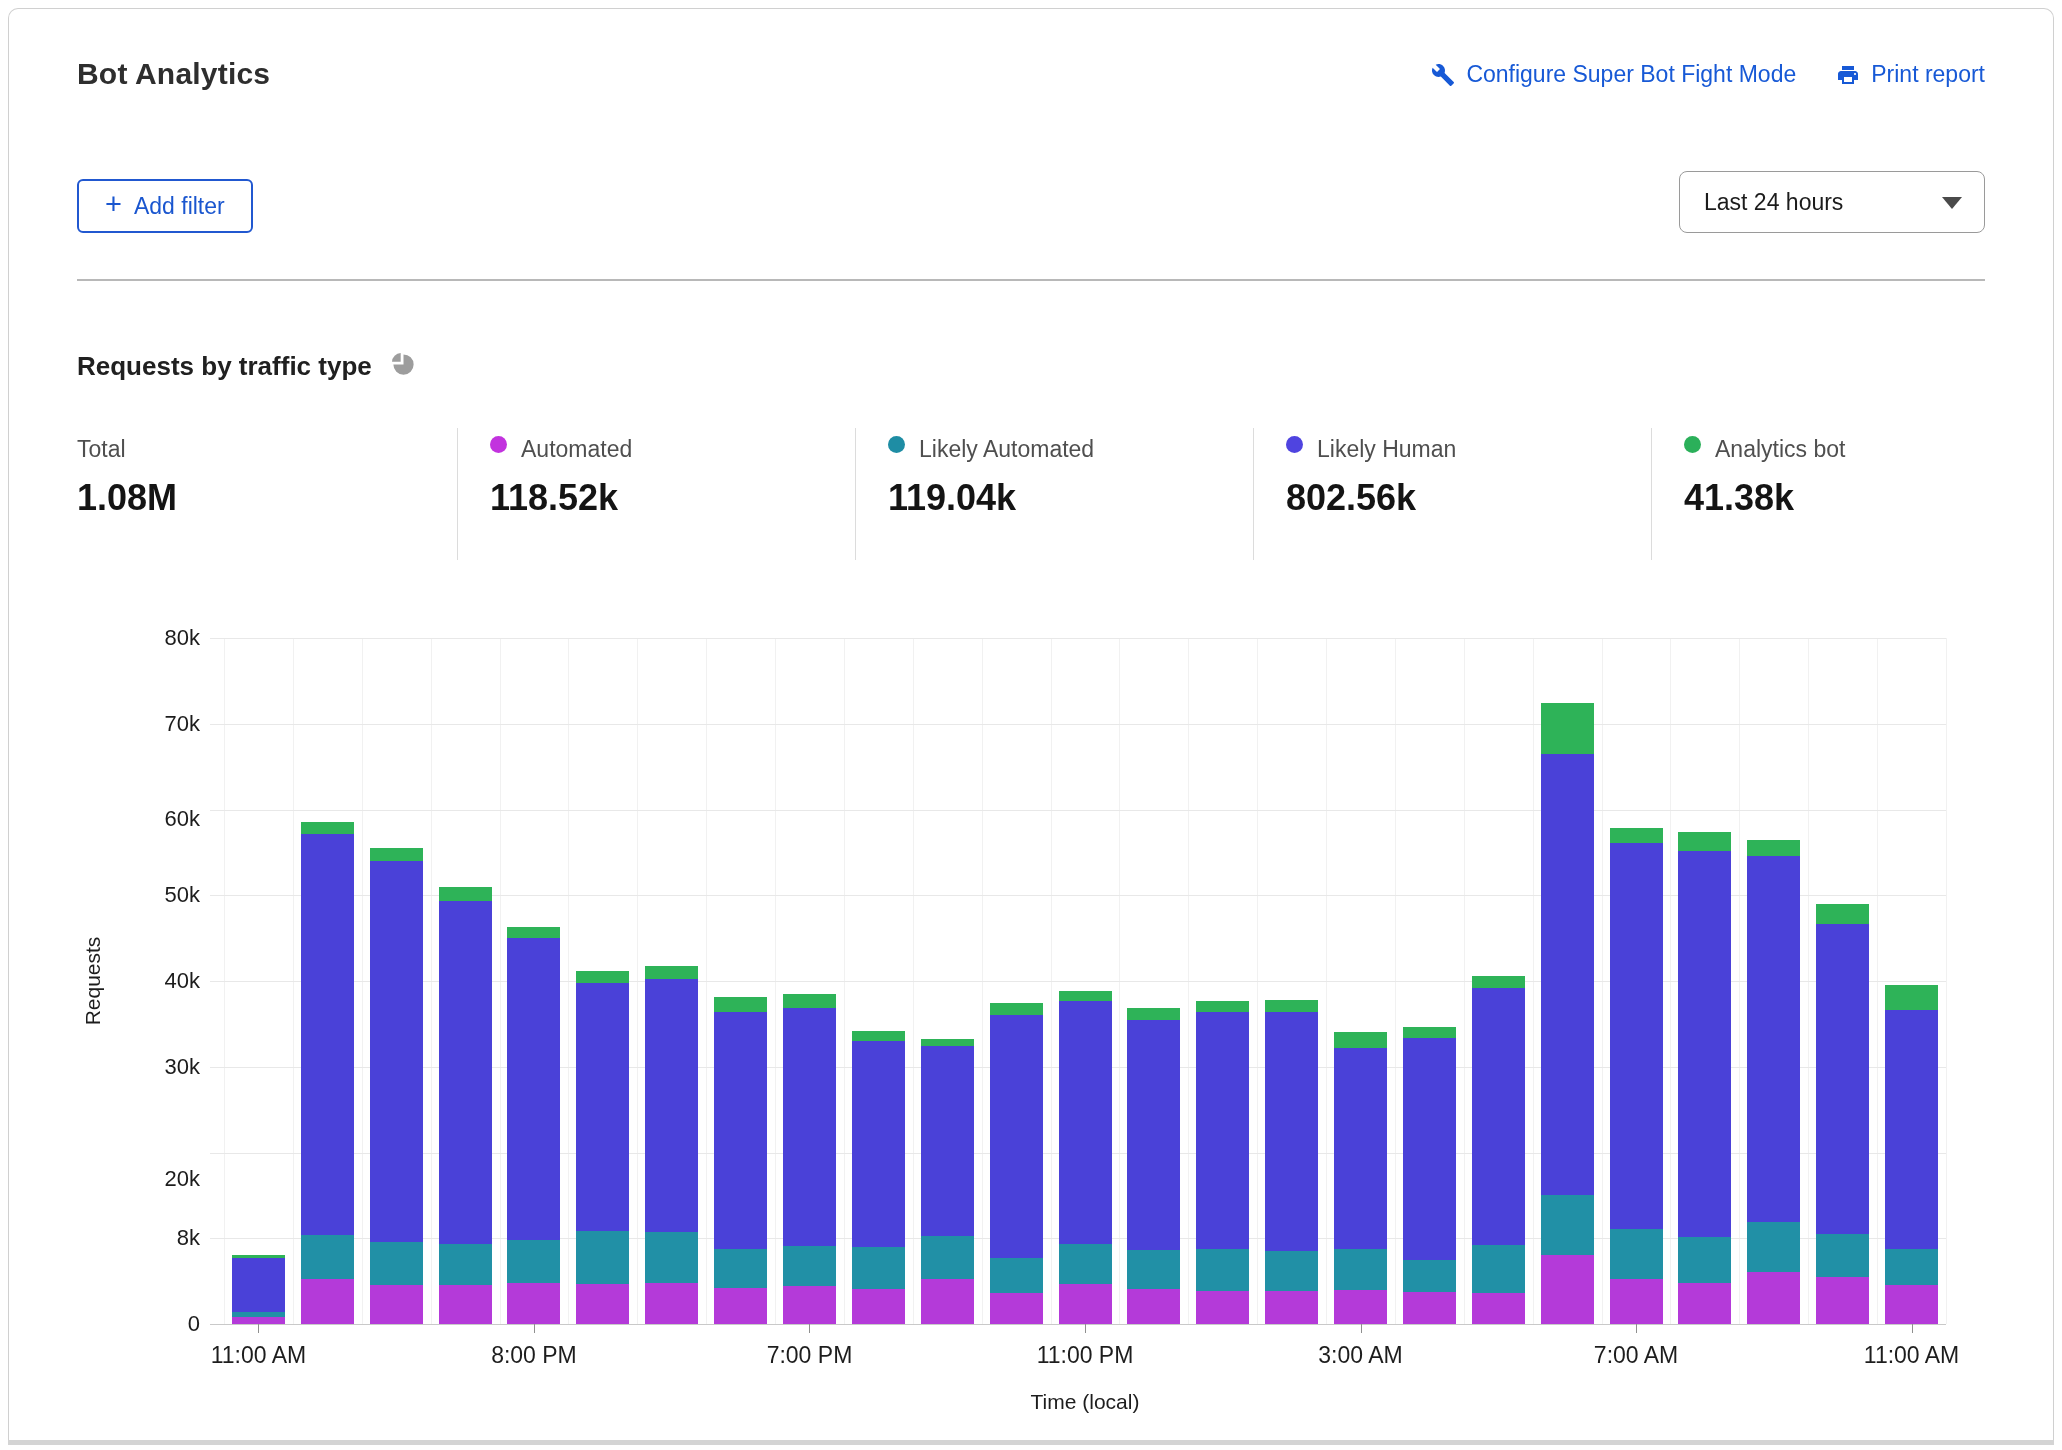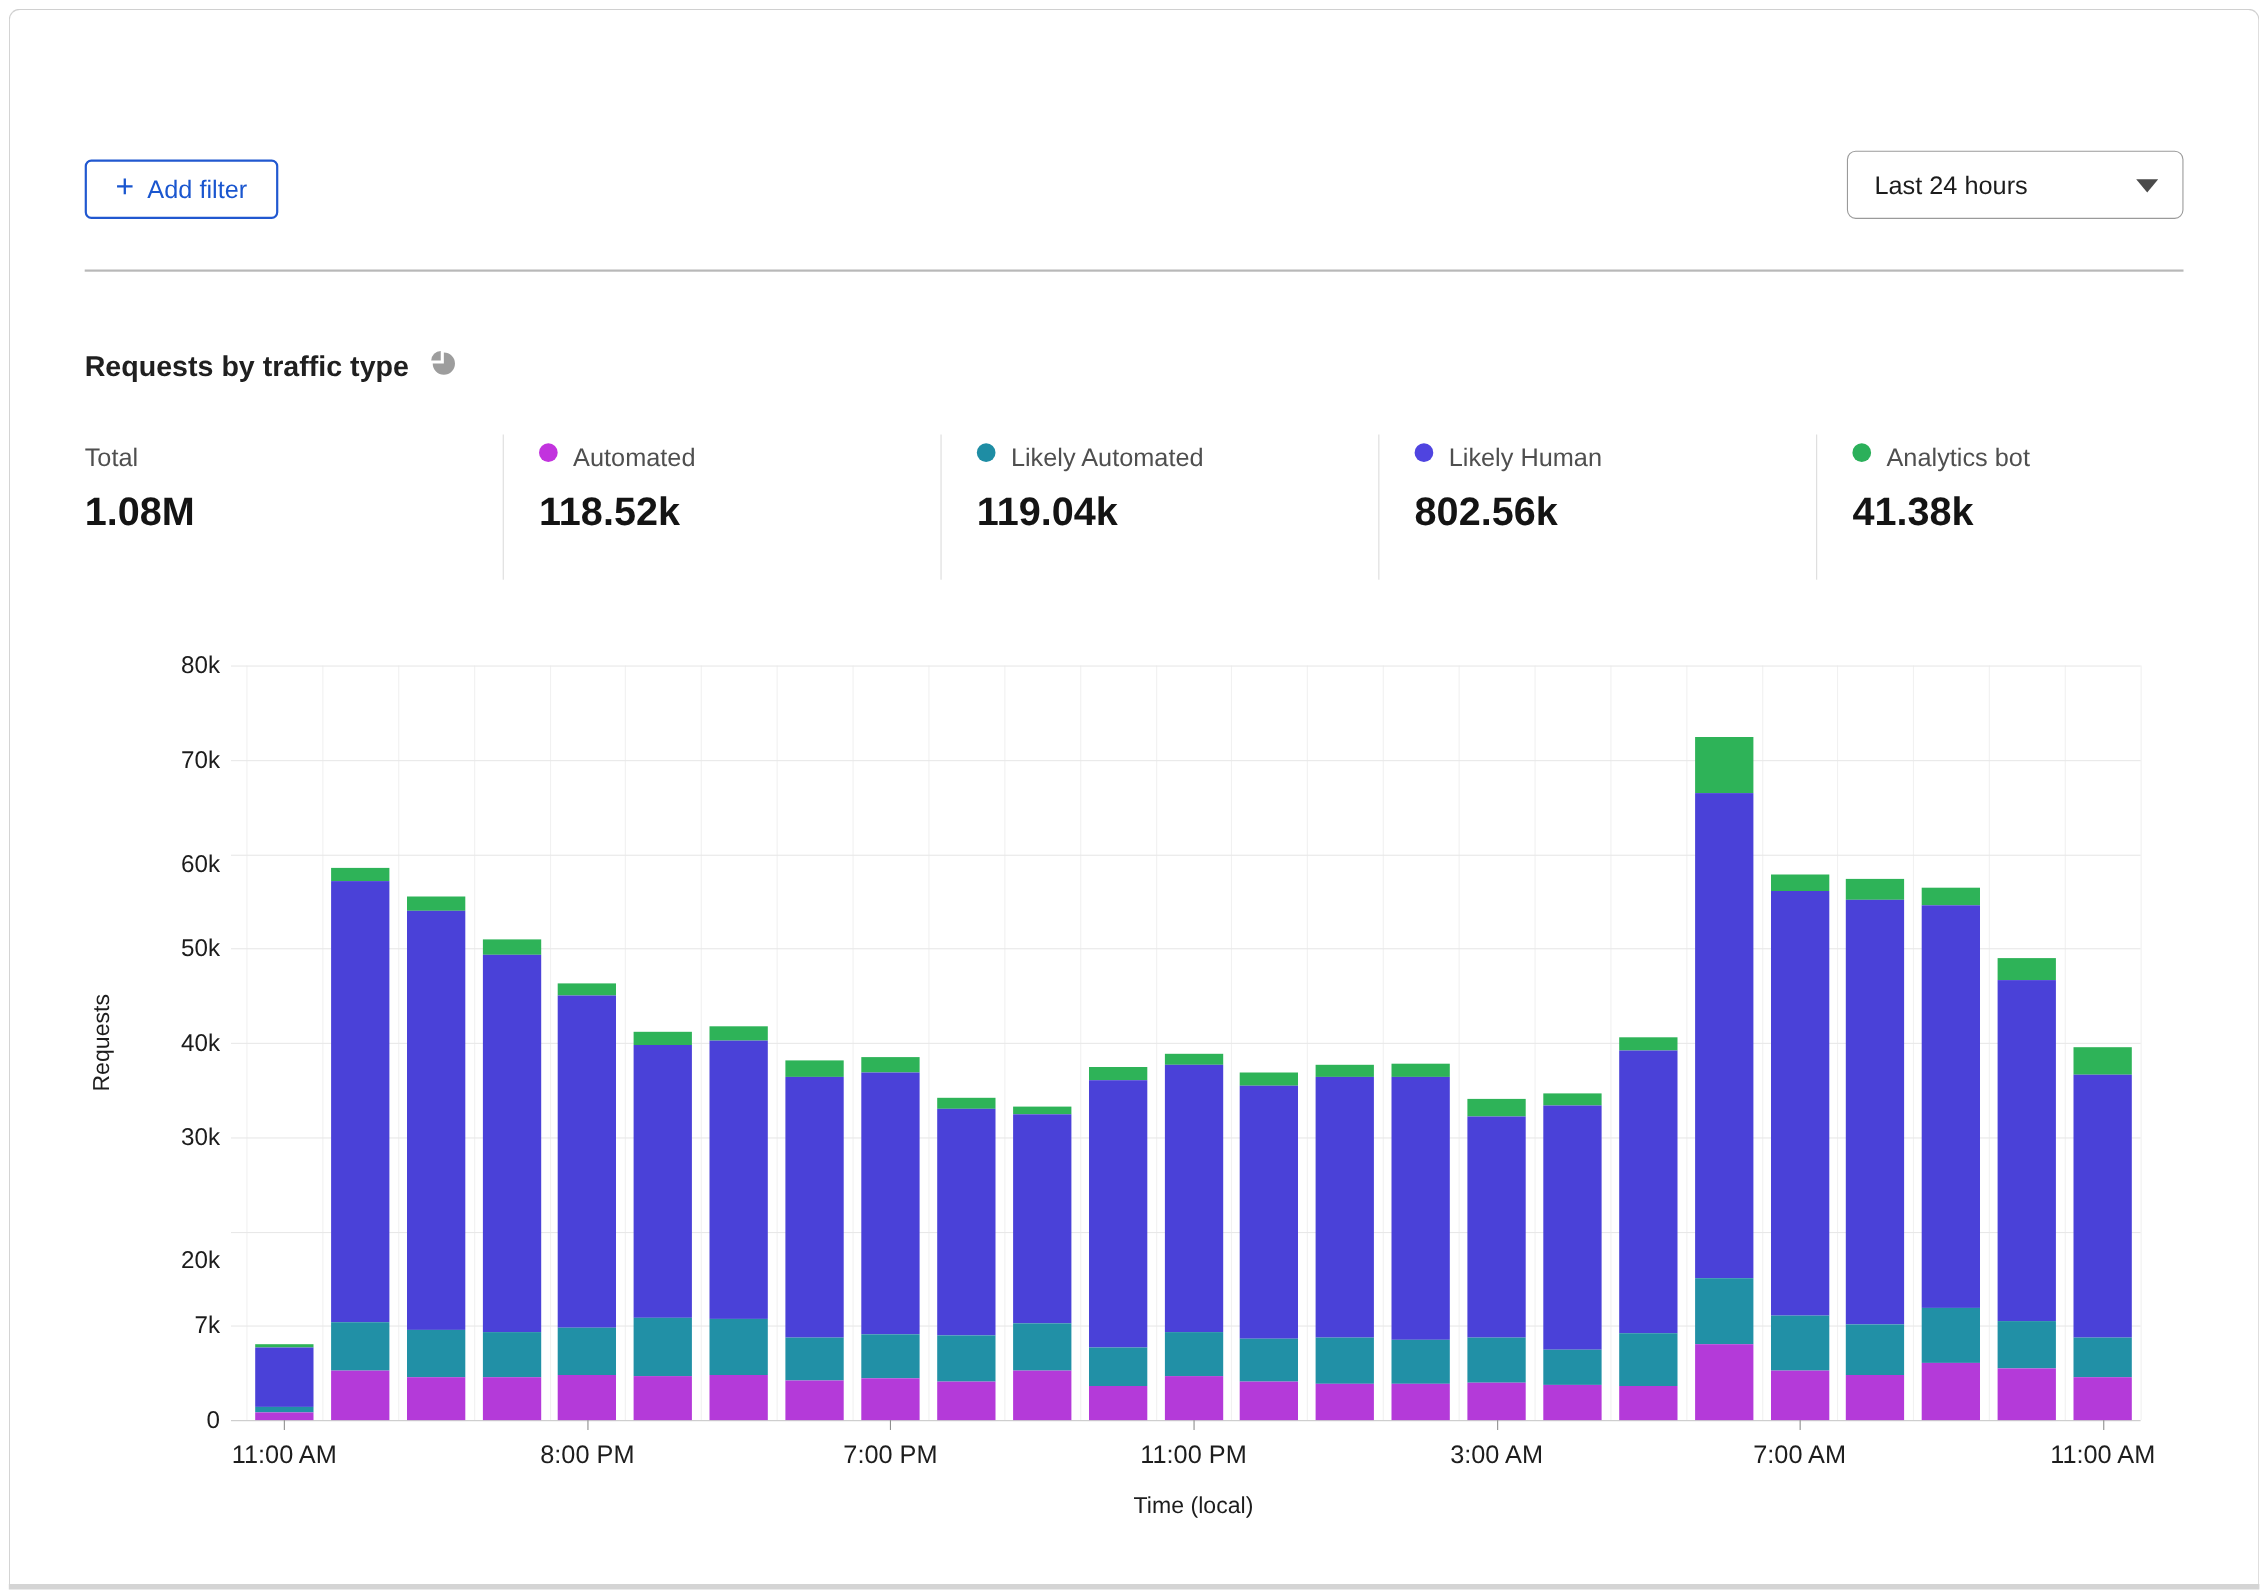--- a/index.html
+++ b/index.html
@@ -71,20 +71,41 @@
   .axis-title-x { position: absolute; top: 752px; left: 861px; transform: translateX(-50%); font-size: 21px; color: #1d1d1d; }
   .axis-title-y { position: absolute; left: -131px; top: 343px; transform: translate(-50%,-50%) rotate(-90deg); font-size: 21px; color: #1d1d1d; white-space: nowrap; }
   .next-card-strip { position: absolute; left: 8px; top: 1440px; width: 2046px; height: 5px; background: #d4d4d4; }
 </style>
 </head>
 <body>
 
 <div class="card">
 
   <div class="card-header">
+    <div class="title-row">
+      <div class="page-title">Bot Analytics</div>
+      <div class="header-links">
+        <div class="hlink">
+          <span>
+            <svg width="24" height="24" viewBox="0 0 24 24" fill="#1759d6">
+                <path d="M22.7 19l-9.1-9.1c.9-2.3.4-5-1.5-6.9-2-2-5-2.4-7.4-1.3L9 6 6 9 1.6 4.7C.4 7.1.9 10.1 2.9 12.1c1.9 1.9 4.6 2.4 6.9 1.5l9.1 9.1c.4.4 1 .4 1.4 0l2.3-2.3c.5-.4.5-1.1.1-1.4z"></path>
+              </svg>
+          </span>
+          <span>Configure Super Bot Fight Mode</span>
+        </div>
+        <div class="hlink">
+          <span>
+            <svg width="24" height="24" viewBox="0 0 24 24" fill="#1759d6">
+                <path d="M19 8H5c-1.66 0-3 1.34-3 3v6h4v4h12v-4h4v-6c0-1.66-1.34-3-3-3zm-3 11H8v-5h8v5zm3-7c-.55 0-1-.45-1-1s.45-1 1-1 1 .45 1 1-.45 1-1 1zm-1-9H6v4h12V3z"></path>
+              </svg>
+          </span>
+          <span>Print report</span>
+        </div>
+      </div>
+    </div>
 
     <div class="controls-row">
       <button class="btn-outline">
         <span class="plus">+</span>
         <span>Add filter</span>
       </button>
       <div class="select">
         <span>Last 24 hours</span>
         <span class="caret"></span>
       </div>
@@ -165,21 +186,21 @@
           <div class="gl-v" style="left: 1308.72px;"></div>
           <div class="gl-v" style="left: 1377.6px;"></div>
           <div class="gl-v" style="left: 1446.48px;"></div>
           <div class="gl-v" style="left: 1515.36px;"></div>
           <div class="gl-v" style="left: 1584.24px;"></div>
           <div class="gl-v" style="left: 1653.12px;"></div>
           <div class="gl-v" style="left: 1722px;"></div>
           <div class="gl-h axis" style="top: 686px;"></div>
           <div class="y-label" style="top: 686px;">0</div>
           <div class="gl-h" style="top: 600.25px;"></div>
-          <div class="y-label" style="top: 600.25px;">7k</div>
+          <div class="y-label" style="top: 600.25px;">8k</div>
           <div class="gl-h" style="top: 514.5px;"></div>
           <div class="y-label" style="top: 541px;">20k</div>
           <div class="gl-h" style="top: 428.75px;"></div>
           <div class="y-label" style="top: 428.75px;">30k</div>
           <div class="gl-h" style="top: 343px;"></div>
           <div class="y-label" style="top: 343px;">40k</div>
           <div class="gl-h" style="top: 257.25px;"></div>
           <div class="y-label" style="top: 257.25px;">50k</div>
           <div class="gl-h" style="top: 171.5px;"></div>
           <div class="y-label" style="top: 181px;">60k</div>

